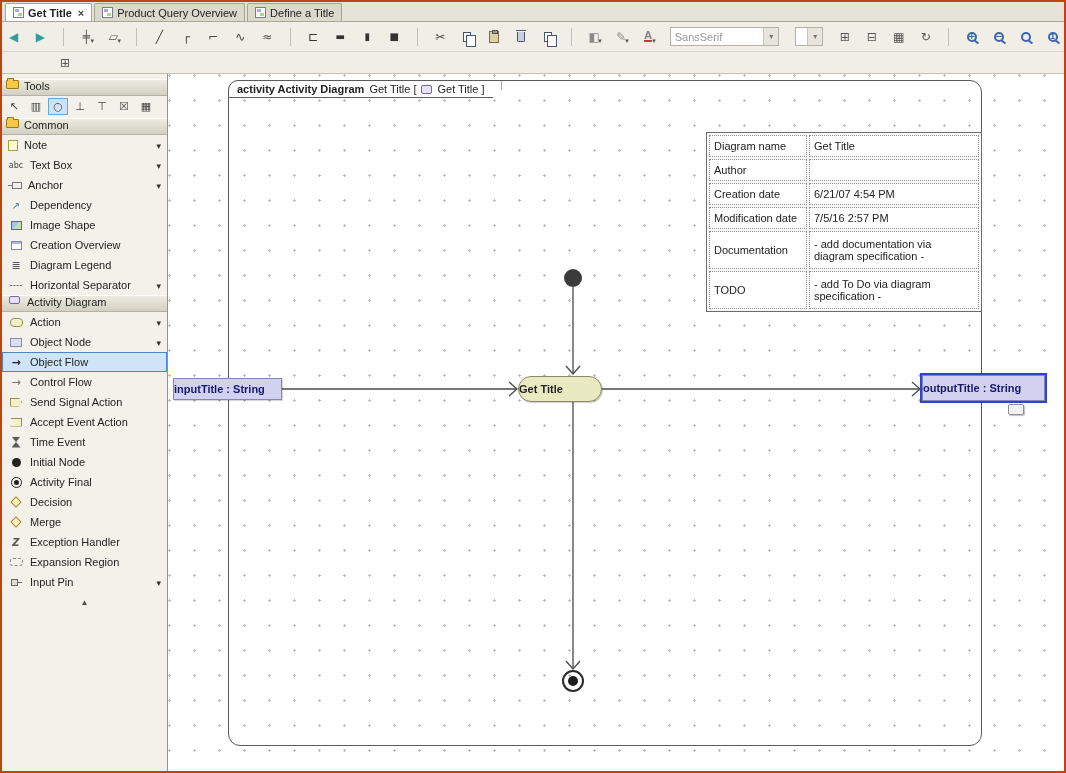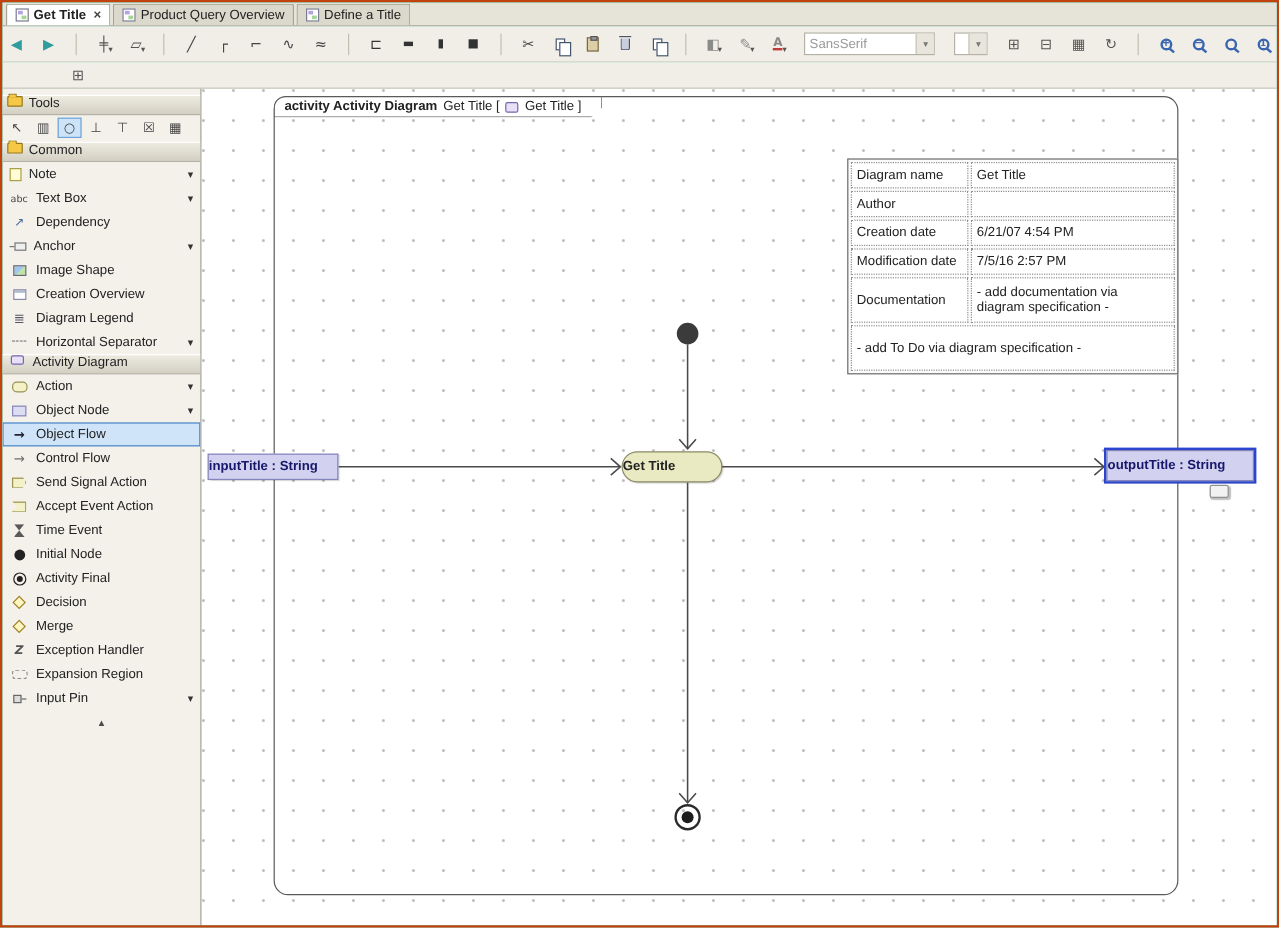--- a/index.html
+++ b/index.html
@@ -295,27 +295,27 @@
           <span class="mk mk-note"></span>
           <span class="lbl">Note</span>
           <span class="ddv"></span>
         </div>
         <div class="item">
           <span class="mk mk-abc"></span>
           <span class="lbl">Text Box</span>
           <span class="ddv"></span>
         </div>
         <div class="item">
+          <span class="mk mk-anchor"></span>
+          <span class="lbl">Anchor</span>
+          <span class="ddv"></span>
+        </div>
+        <div class="item">
           <span class="mk mk-dep"></span>
           <span class="lbl">Dependency</span>
-        </div>
-        <div class="item">
-          <span class="mk mk-anchor"></span>
-          <span class="lbl">Anchor</span>
-          <span class="ddv"></span>
         </div>
         <div class="item">
           <span class="mk">
               <span class="mk-img"></span>
             </span>
           <span class="lbl">Image Shape</span>
         </div>
         <div class="item">
           <span class="mk">
               <span class="mk-ovw"></span>
@@ -465,20 +465,21 @@
         </div>
         <div class="trow">
           <div class="tcell tc-key">Modification date</div>
           <div class="tcell tc-val">7/5/16 2:57 PM</div>
         </div>
         <div class="trow t2">
           <div class="tcell tc-key">Documentation</div>
           <div class="tcell tc-val">- add documentation via diagram specification -</div>
         </div>
         <div class="trow t2">
+          <div class="tcell tc-key">TODO</div>
           <div class="tcell tc-val">- add To Do via diagram specification -</div>
         </div>
       </div>
 
       <div class="initial-node"></div>
 
       <div class="node action-node">
         <span>Get Title</span>
       </div>
 

